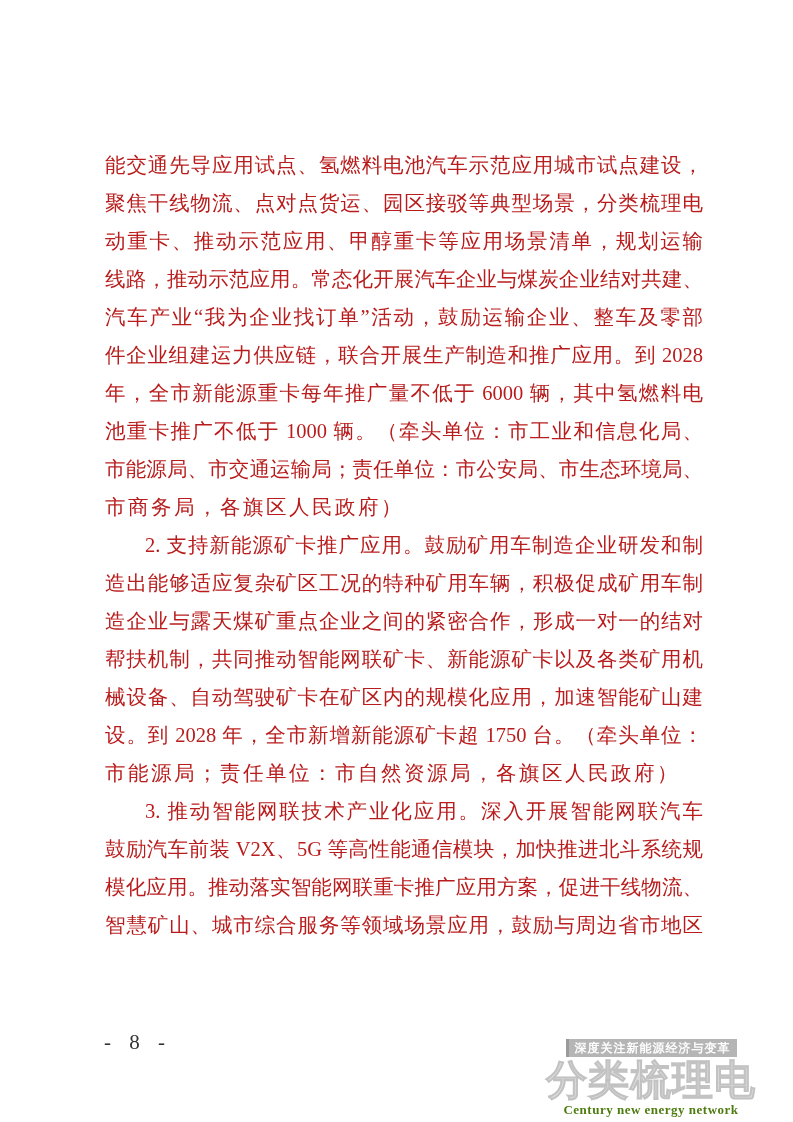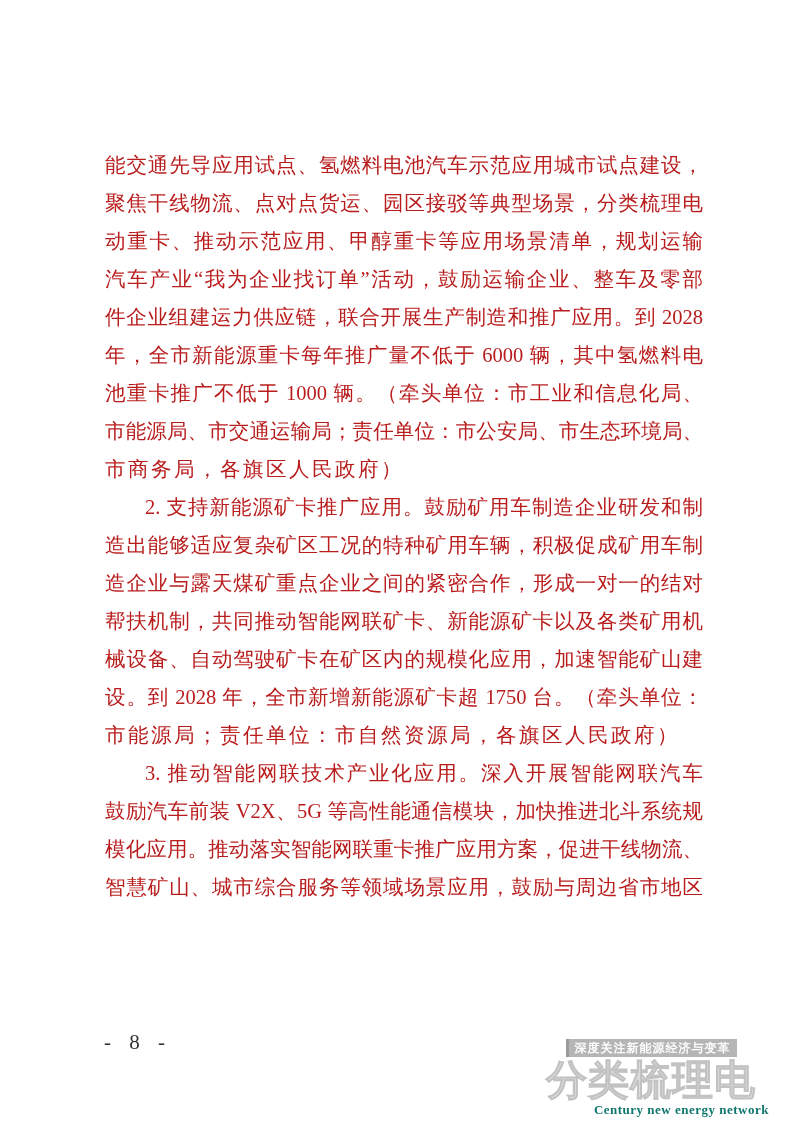--- a/index.html
+++ b/index.html
@@ -69,36 +69,36 @@
     font-size: 41px;
     font-weight: bold;
     line-height: 46px;
     color: #dcdcdc;
     -webkit-text-stroke: 0.8px #c2c2c2;
     letter-spacing: 1px;
     white-space: nowrap;
   }
   .wm-subtitle {
     font-size: 13px;
-    color: #0f766e;
+    color: #4d7c0f;
     font-weight: bold;
     letter-spacing: 0.5px;
     margin-top: -1px;
-    text-align: right;
   }
 </style>
 </head>
 <body>
 
 <div class="page">
 
   <div class="text-block">
     <div class="line">能交通先导应用试点、氢燃料电池汽车示范应用城市试点建设，</div>
     <div class="line">聚焦干线物流、点对点货运、园区接驳等典型场景，分类梳理电</div>
     <div class="line">动重卡、推动示范应用、甲醇重卡等应用场景清单，规划运输</div>
+    <div class="line">线路，推动示范应用。常态化开展汽车企业与煤炭企业结对共建、</div>
     <div class="line">汽车产业“我为企业找订单”活动，鼓励运输企业、整车及零部</div>
     <div class="line">件企业组建运力供应链，联合开展生产制造和推广应用。到 2028</div>
     <div class="line">年，全市新能源重卡每年推广量不低于 6000 辆，其中氢燃料电</div>
     <div class="line">池重卡推广不低于 1000 辆。（牵头单位：市工业和信息化局、</div>
     <div class="line">市能源局、市交通运输局；责任单位：市公安局、市生态环境局、</div>
     <div class="line last">市商务局，各旗区人民政府）</div>
     <div class="line indent">2. 支持新能源矿卡推广应用。鼓励矿用车制造企业研发和制</div>
     <div class="line">造出能够适应复杂矿区工况的特种矿用车辆，积极促成矿用车制</div>
     <div class="line">造企业与露天煤矿重点企业之间的紧密合作，形成一对一的结对</div>
     <div class="line">帮扶机制，共同推动智能网联矿卡、新能源矿卡以及各类矿用机</div>

